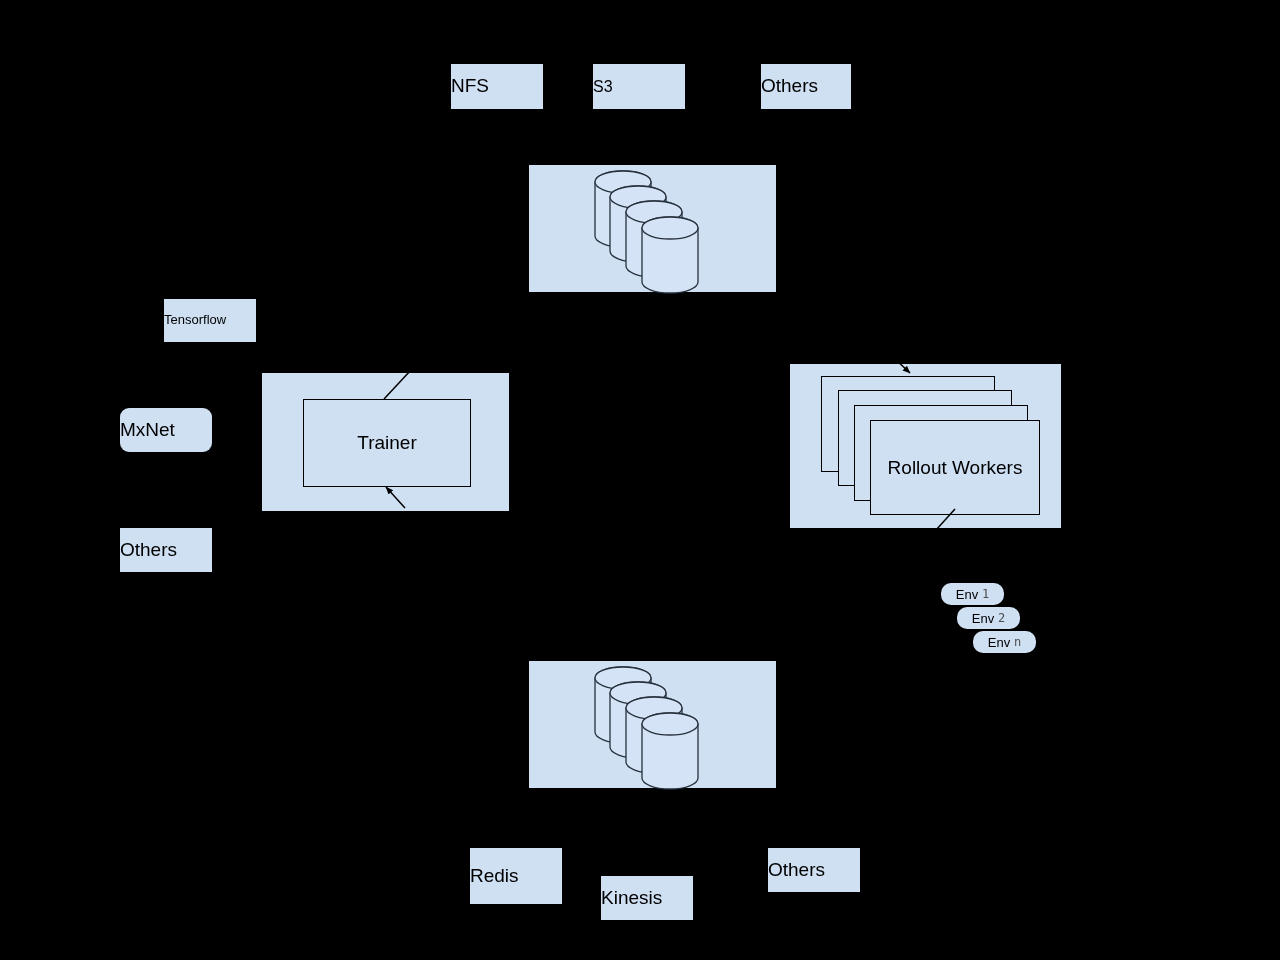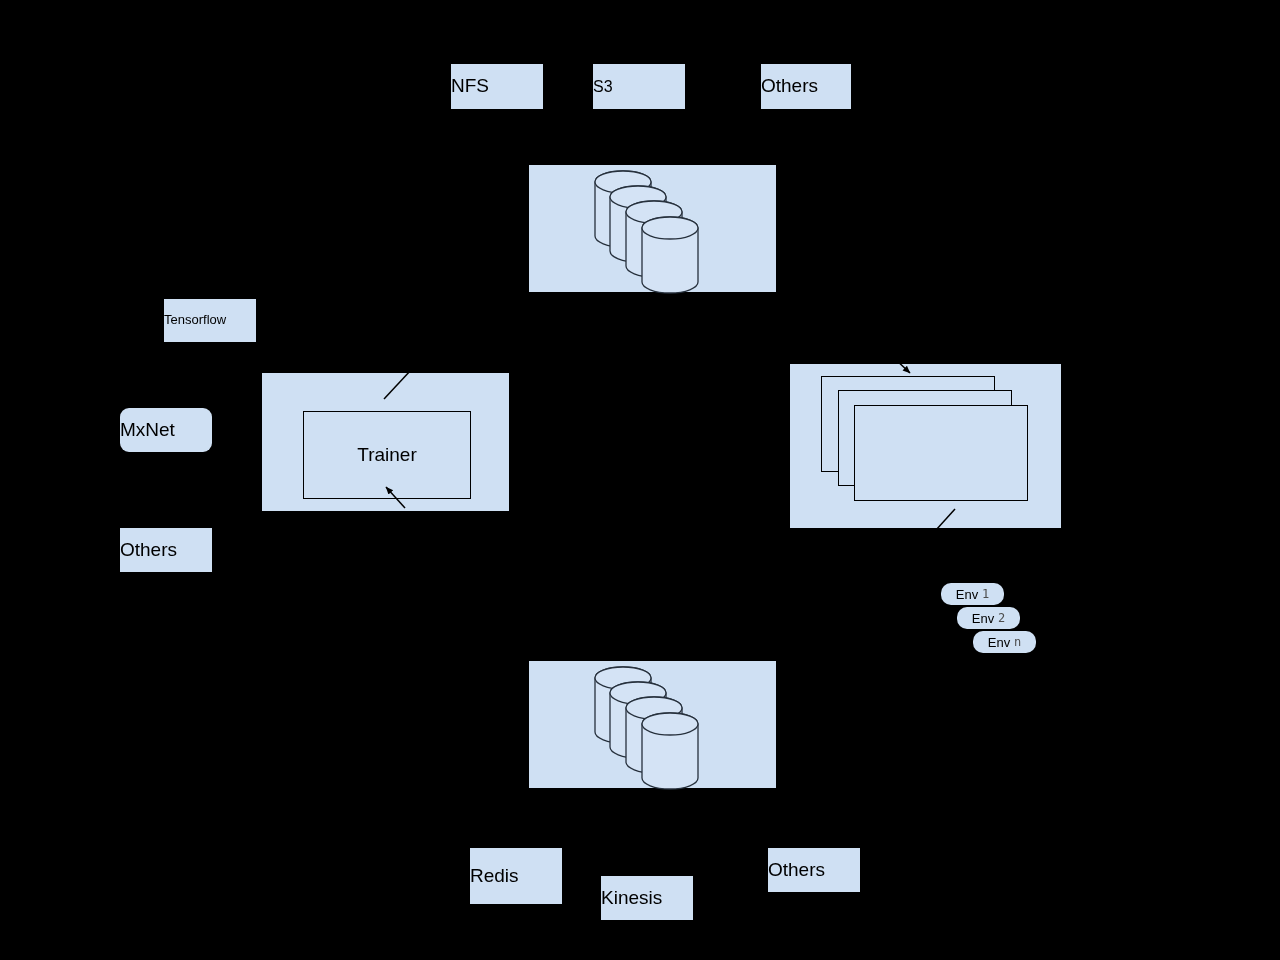--- a/index.html
+++ b/index.html
@@ -71,29 +71,32 @@
 
   <div class="box" style="left:120px;top:408px;width:92px;height:44px;font-size:19px;border-radius:9px;">
     <span>MxNet</span>
   </div>
 
   <div class="box" style="left:120px;top:528px;width:92px;height:44px;font-size:19px;">
     <span>Others</span>
   </div>
 
   <div class="panel" style="left:262px;top:373px;width:247px;height:138px;"></div>
-  <div class="inner" style="left:303px;top:399px;width:168px;height:88px;font-size:19px;margin-top:12px;">
+  <div class="inner" style="left:303px;top:399px;width:168px;height:88px;font-size:19px;">
     <span>Trainer</span>
   </div>
 
   <div class="panel" style="left:790px;top:364px;width:271px;height:164px;"></div>
 
   <div class="stackcard" style="left:821px;top:376px;width:174px;height:96px;"></div>
   <div class="stackcard" style="left:838px;top:390px;width:174px;height:96px;"></div>
   <div class="stackcard" style="left:854px;top:405px;width:174px;height:96px;"></div>
+  <div class="inner" style="left:870px;top:420px;width:170px;height:95px;font-size:19px;">
+    <span>Rollout Workers</span>
+  </div>
 
   <div class="envbox" style="left:941px;top:583px;width:63px;height:22px;font-size:13px;">
     <span>Env</span><span>&nbsp;</span><span class="num">1</span>
   </div>
 
   <div class="envbox" style="left:957px;top:607px;width:63px;height:22px;font-size:13px;">
     <span>Env</span><span>&nbsp;</span><span class="num">2</span>
   </div>
 
   <div class="envbox" style="left:973px;top:631px;width:63px;height:22px;font-size:13px;">

